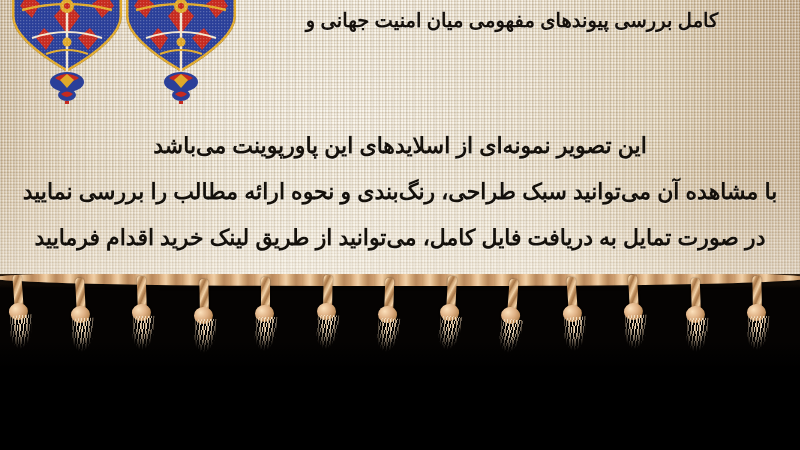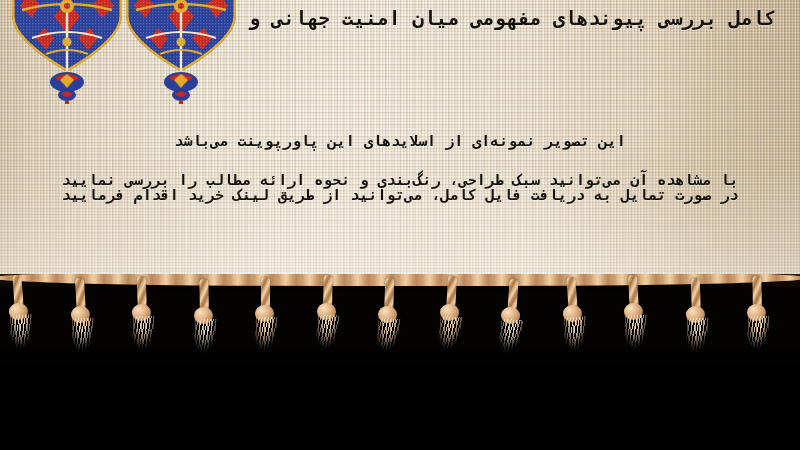--- a/index.html
+++ b/index.html
@@ -5,21 +5,21 @@
   html, body {
     margin: 0;
     padding: 0;
     background: #000;
   }
   #slide {
     position: relative;
     width: 800px;
     height: 366px;
     overflow: hidden;
-    font-family: Liberation Mono, monospace;
+    font-family: Liberation Sans, sans-serif;
     background: #000;
   }
 
   
   .bg-base {
     position: absolute;
     inset: 0;
     background:
       linear-gradient(90deg,
         #cdb99a 0px,
@@ -114,32 +114,32 @@
   }
   .title .tline { display: block; white-space: nowrap; }
 
   .body-block {
     position: absolute;
     top: 108px;
     left: 0;
     right: 0;
     text-align: center;
     color: #14100b;
-    font-size: 15px;
+    font-size: 22px;
     font-weight: 700;
     line-height: 1.0;
   }
   .body-block .bline {
     display: block;
     white-space: nowrap;
     text-shadow: 0 1px 0 rgba(255,255,255,0.3);
   }
   .bline.l2 { margin-top: 27px; }
   .bline.l3 { margin-top: 24px; }
-  .bline.l4 { }
+  .bline.l4 { margin-top: 24px; }
 
   
   .fringe {
     position: absolute;
     left: 0;
     right: 0;
     bottom: 0;
     height: 92px;
     background: #050302;
     overflow: hidden;

